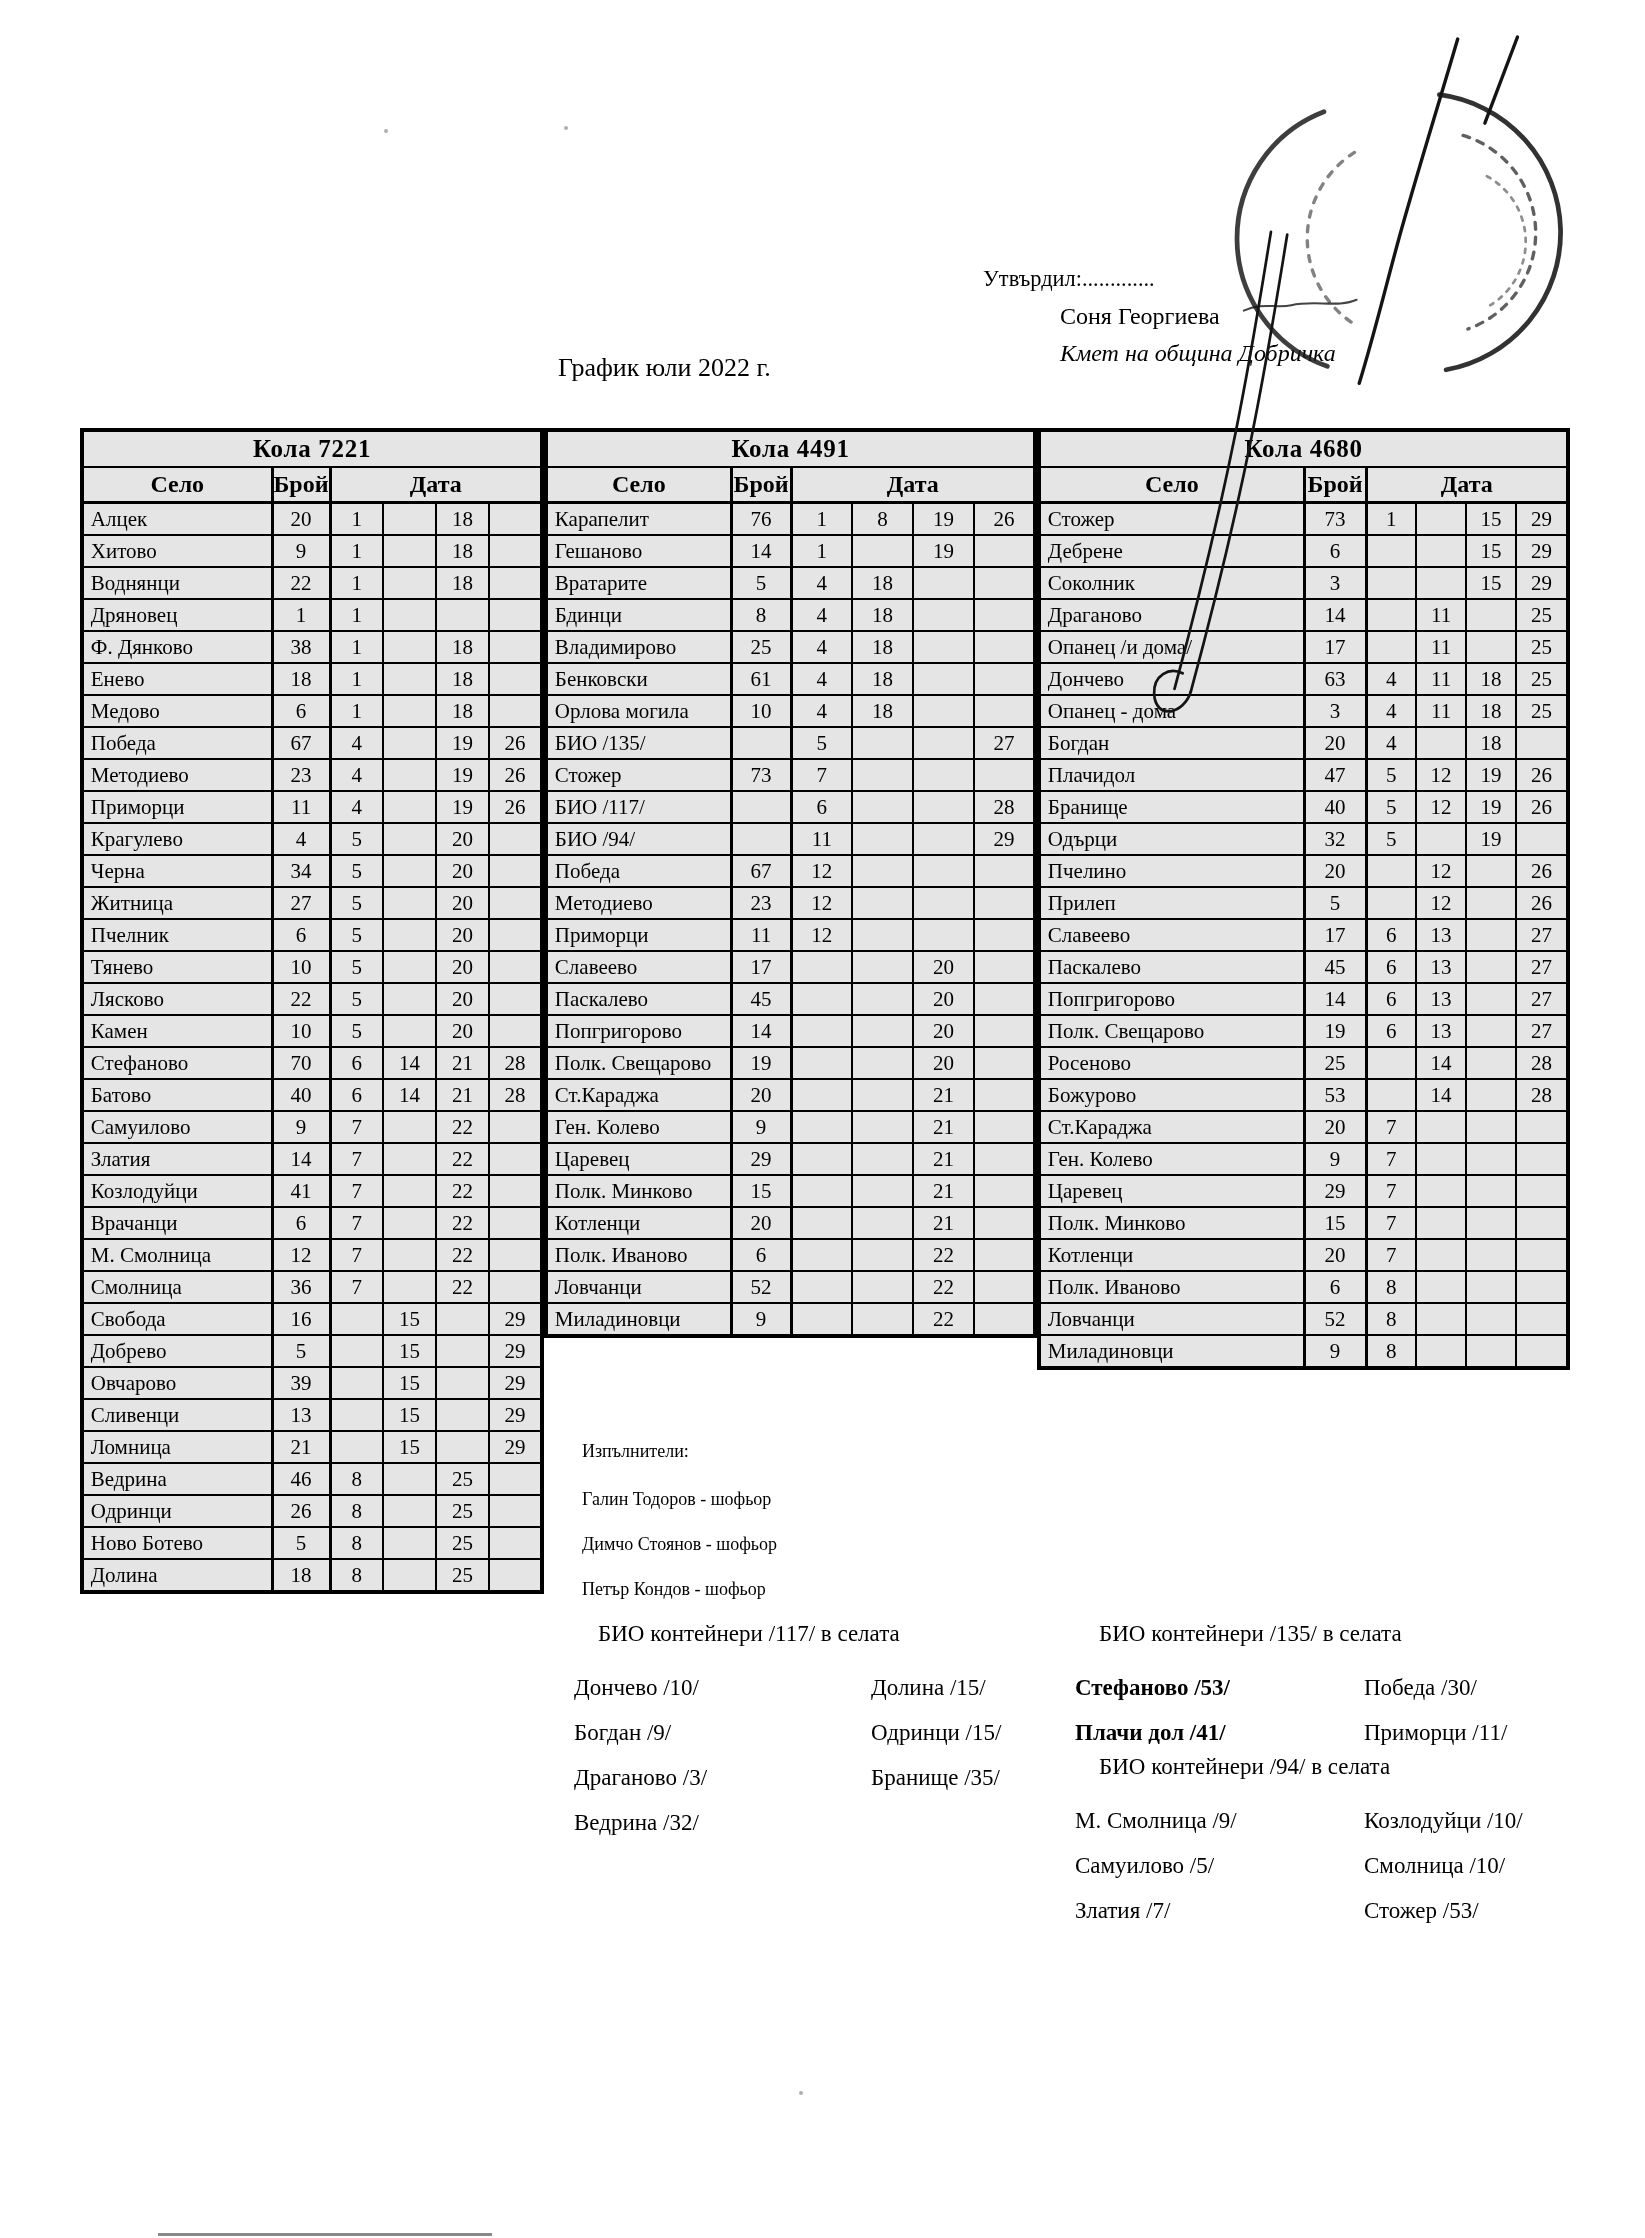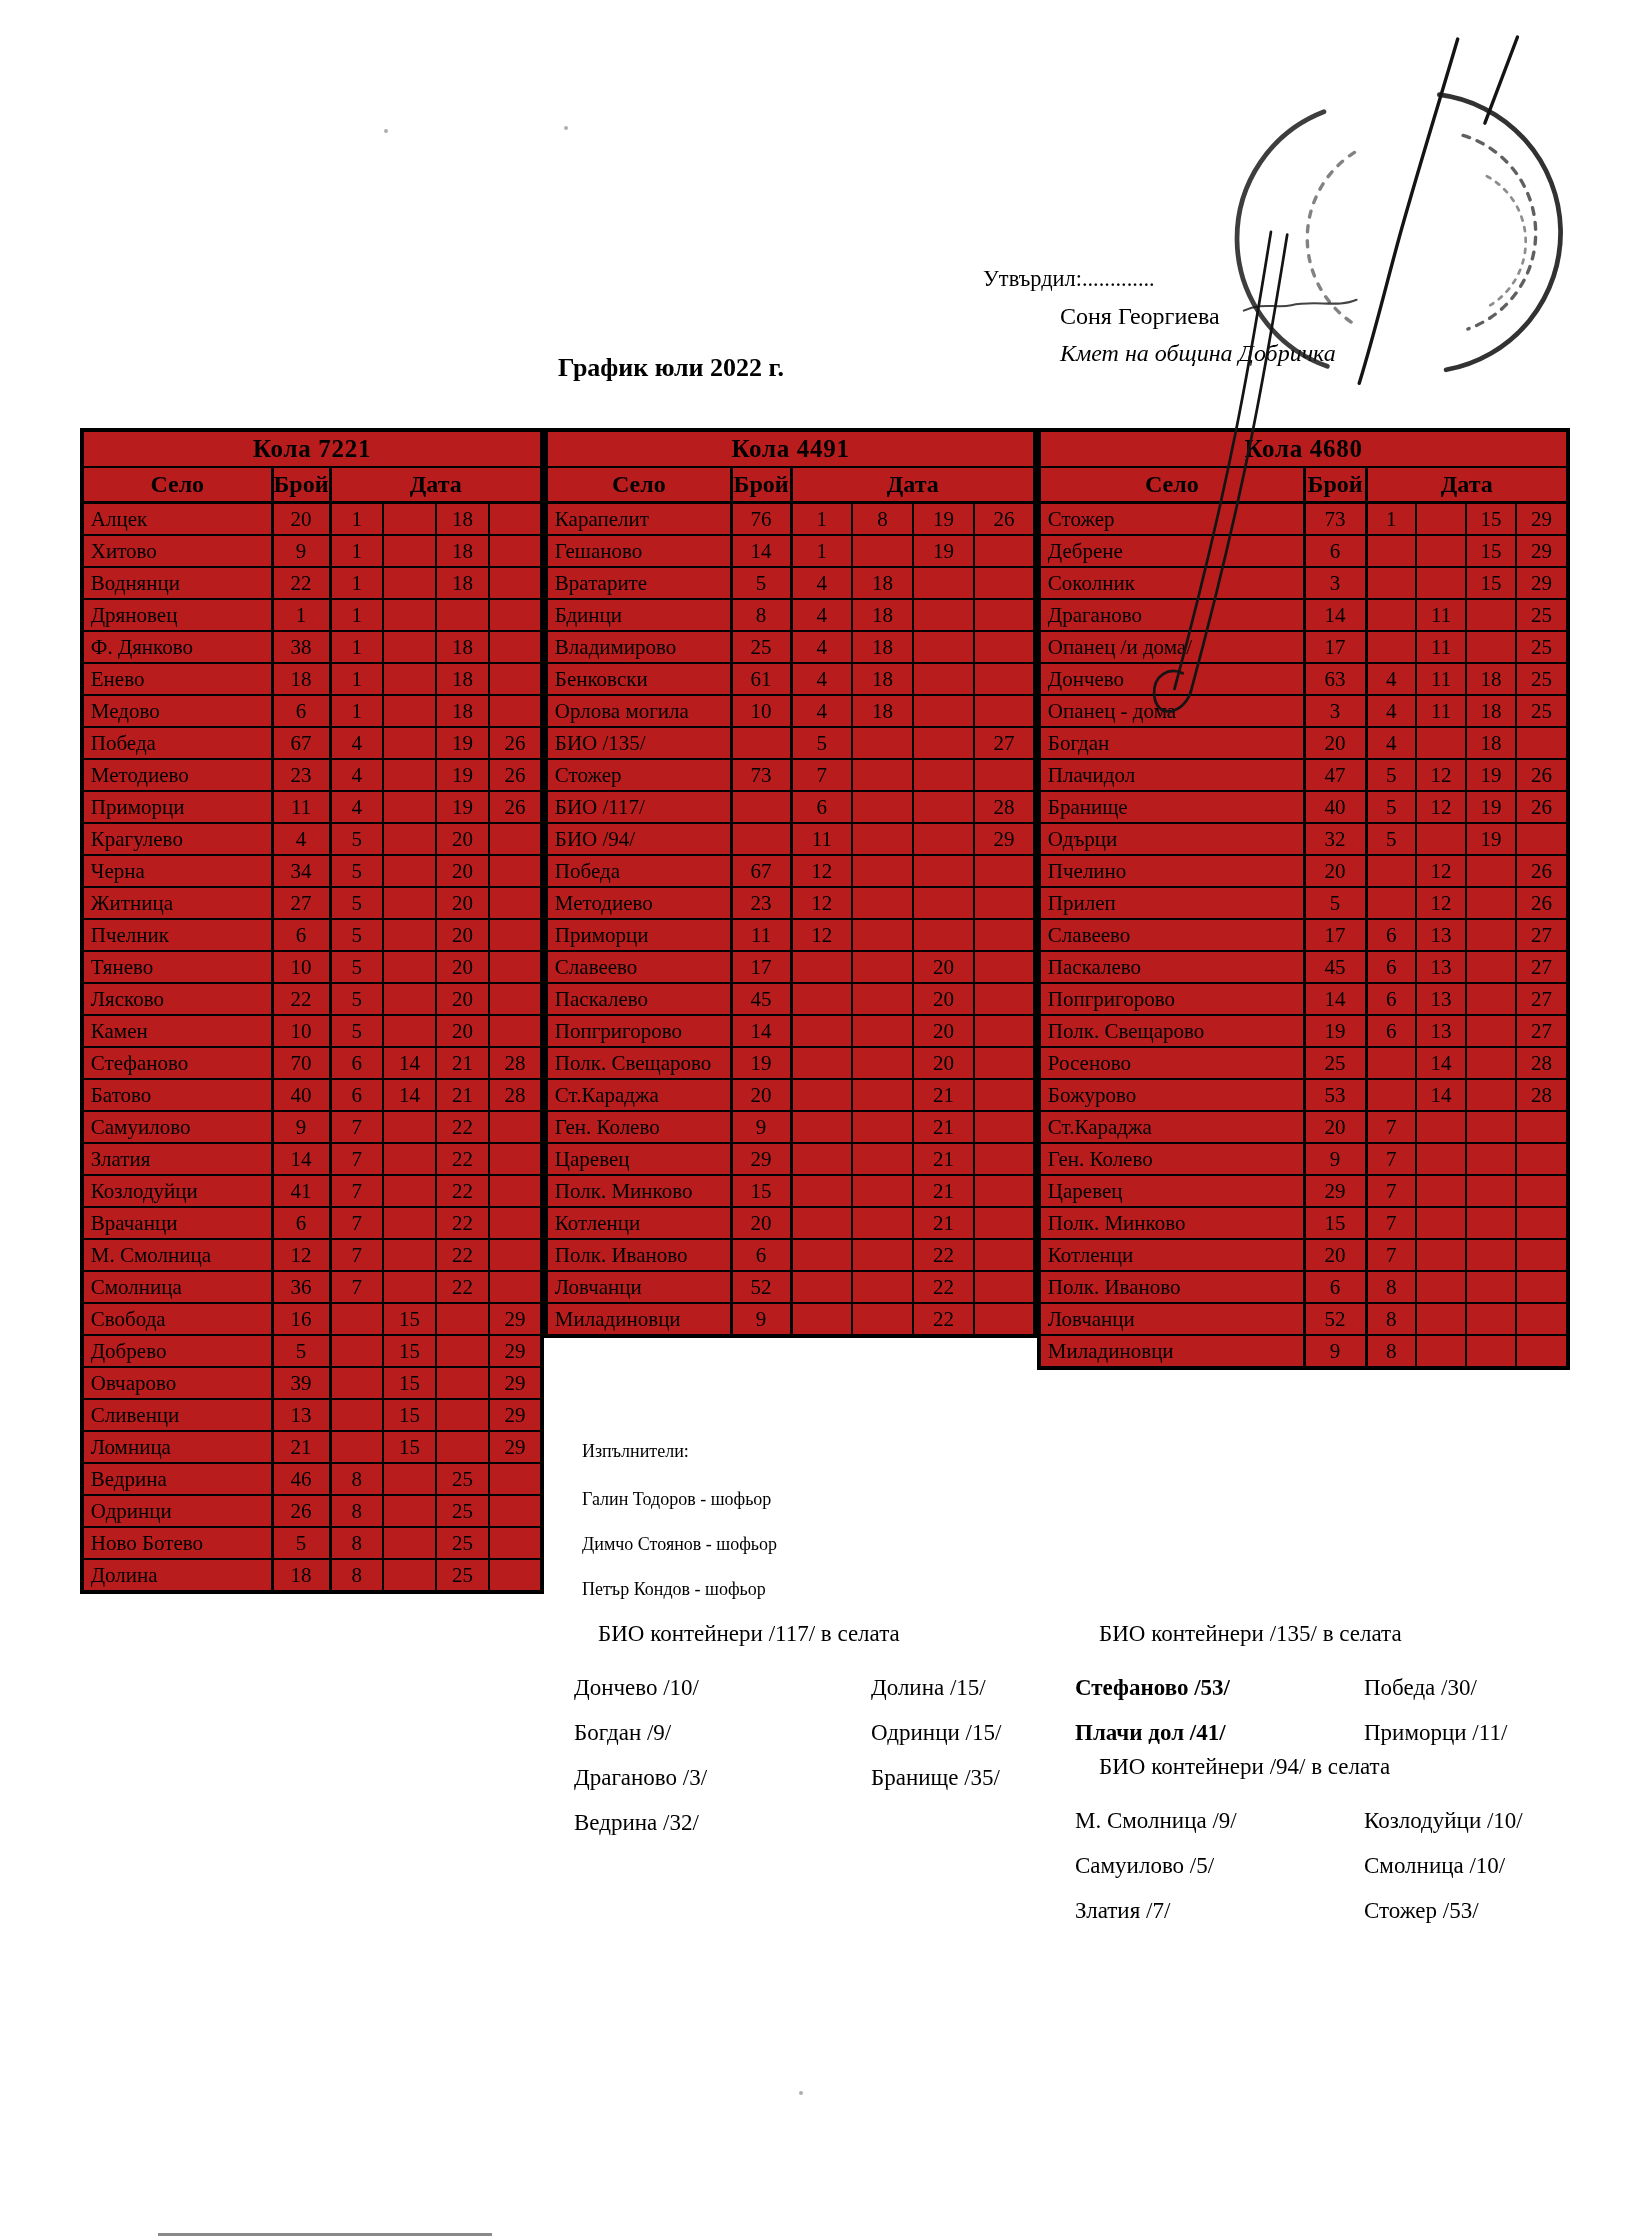--- a/index.html
+++ b/index.html
@@ -4,28 +4,28 @@
 <style>
   html,body{margin:0;padding:0;}
   body{
     width:1646px;height:2239px;position:relative;background:#ffffff;
     font-family:"Liberation Serif", serif;color:#000;overflow:hidden;
   }
   
   .approve{position:absolute;left:983px;top:266px;font-size:22.4px;z-index:1;}
   .approve-name{margin:11px 0 0 77px;font-size:24px;}
   .approve-role{margin:9.5px 0 0 77px;font-size:24px;font-style:italic;}
-  .doc-title{position:absolute;left:558px;top:353px;font-size:26px;font-weight:700;margin:0;z-index:1;}
+  .doc-title{position:absolute;left:558px;top:353px;font-size:26px;font-weight:400;margin:0;z-index:1;}
 
   
   .stampsig{position:absolute;left:1120px;top:20.4px;z-index:3;pointer-events:none;}
 
   
   .tables{position:absolute;left:80px;top:428px;display:flex;align-items:flex-start;z-index:1;}
-  table.sched{border-collapse:collapse;table-layout:fixed;background:#b91c1c;border:4.1px solid #000;padding-left:7px;}
+  table.sched{border-collapse:collapse;table-layout:fixed;background:#e5e5e5;border:4.1px solid #000;padding-left:7px;}
   table.sched th,table.sched td{border:2px solid #000;padding:0;white-space:nowrap;overflow:hidden;}
   table.sched th.car{height:34px;font-size:25px;font-weight:700;text-align:center;letter-spacing:0.7px;}
   table.sched tr.cols th{height:33px;font-size:24px;font-weight:700;text-align:center;border-bottom-width:3.4px;}
   table.sched tr.cols th.h-broy{border-left-width:3.4px;border-right-width:3.4px;}
   table.sched td{height:30px;font-size:21px;}
   table.sched td.selo{text-align:left;padding:0 2.7px 0 6.8px;}
   table.sched td.broy{text-align:center;border-left-width:3.4px;border-right-width:3.4px;}
   table.sched td.date{text-align:center;}
 
   

